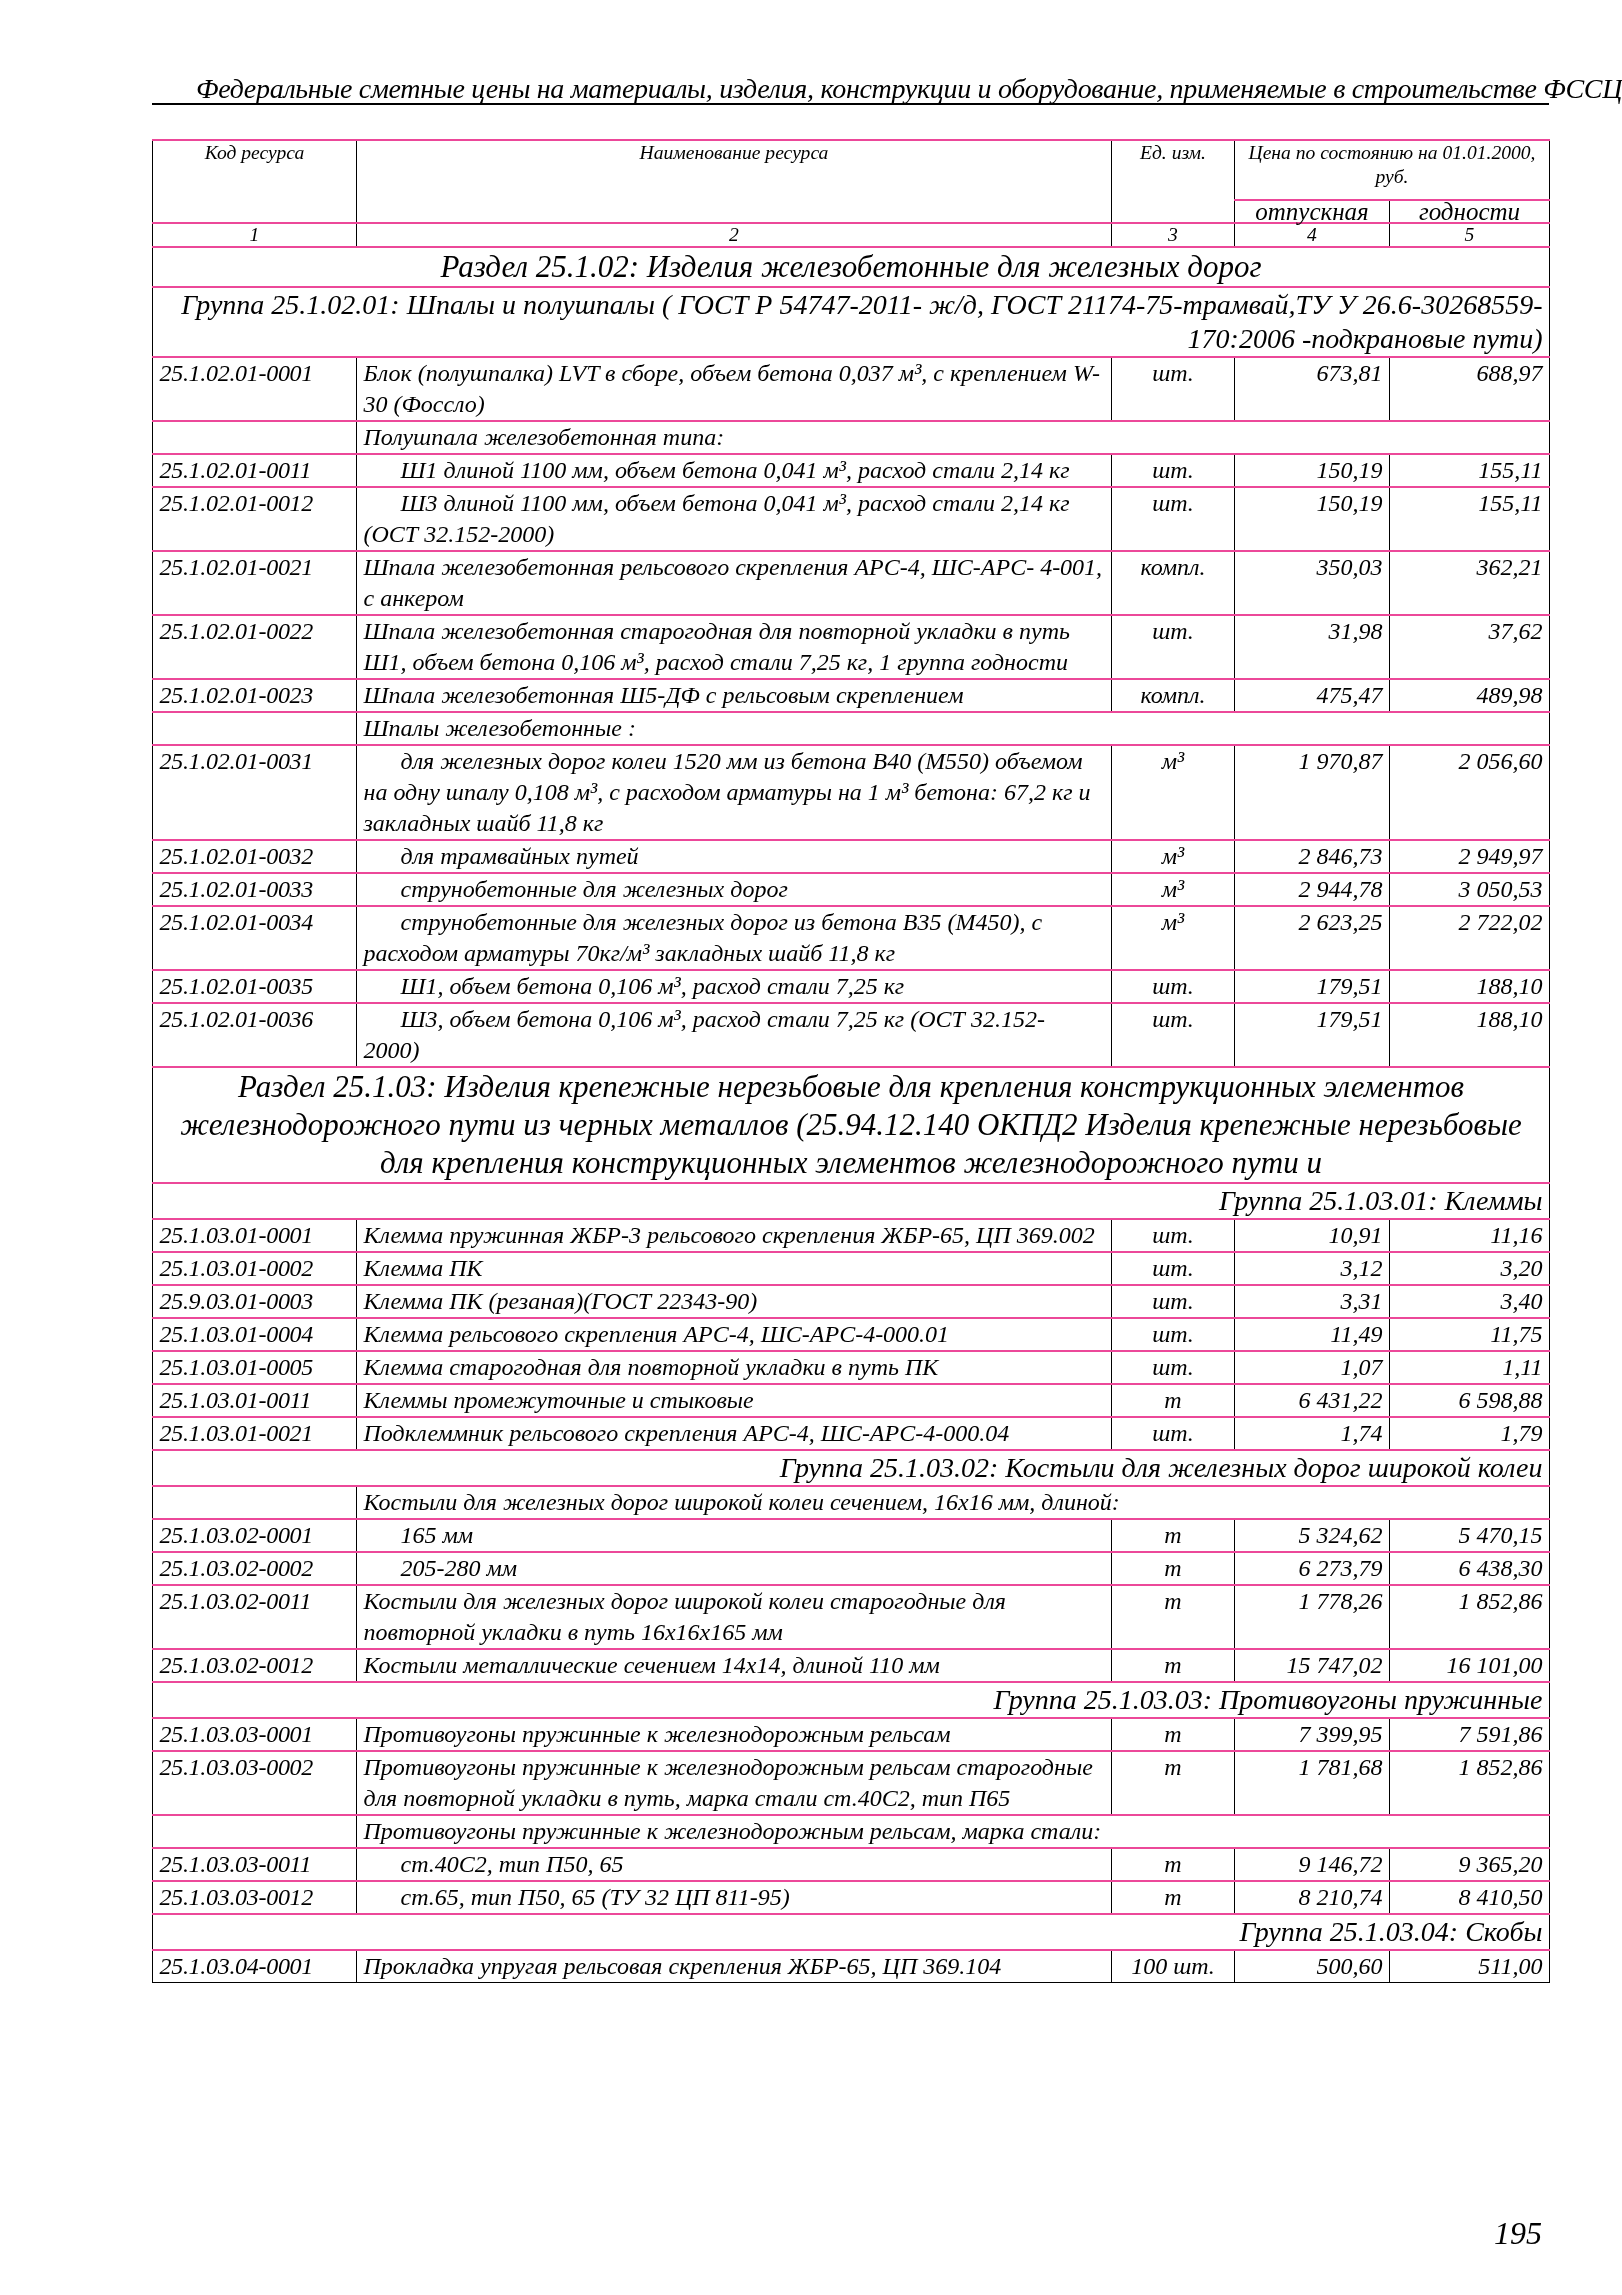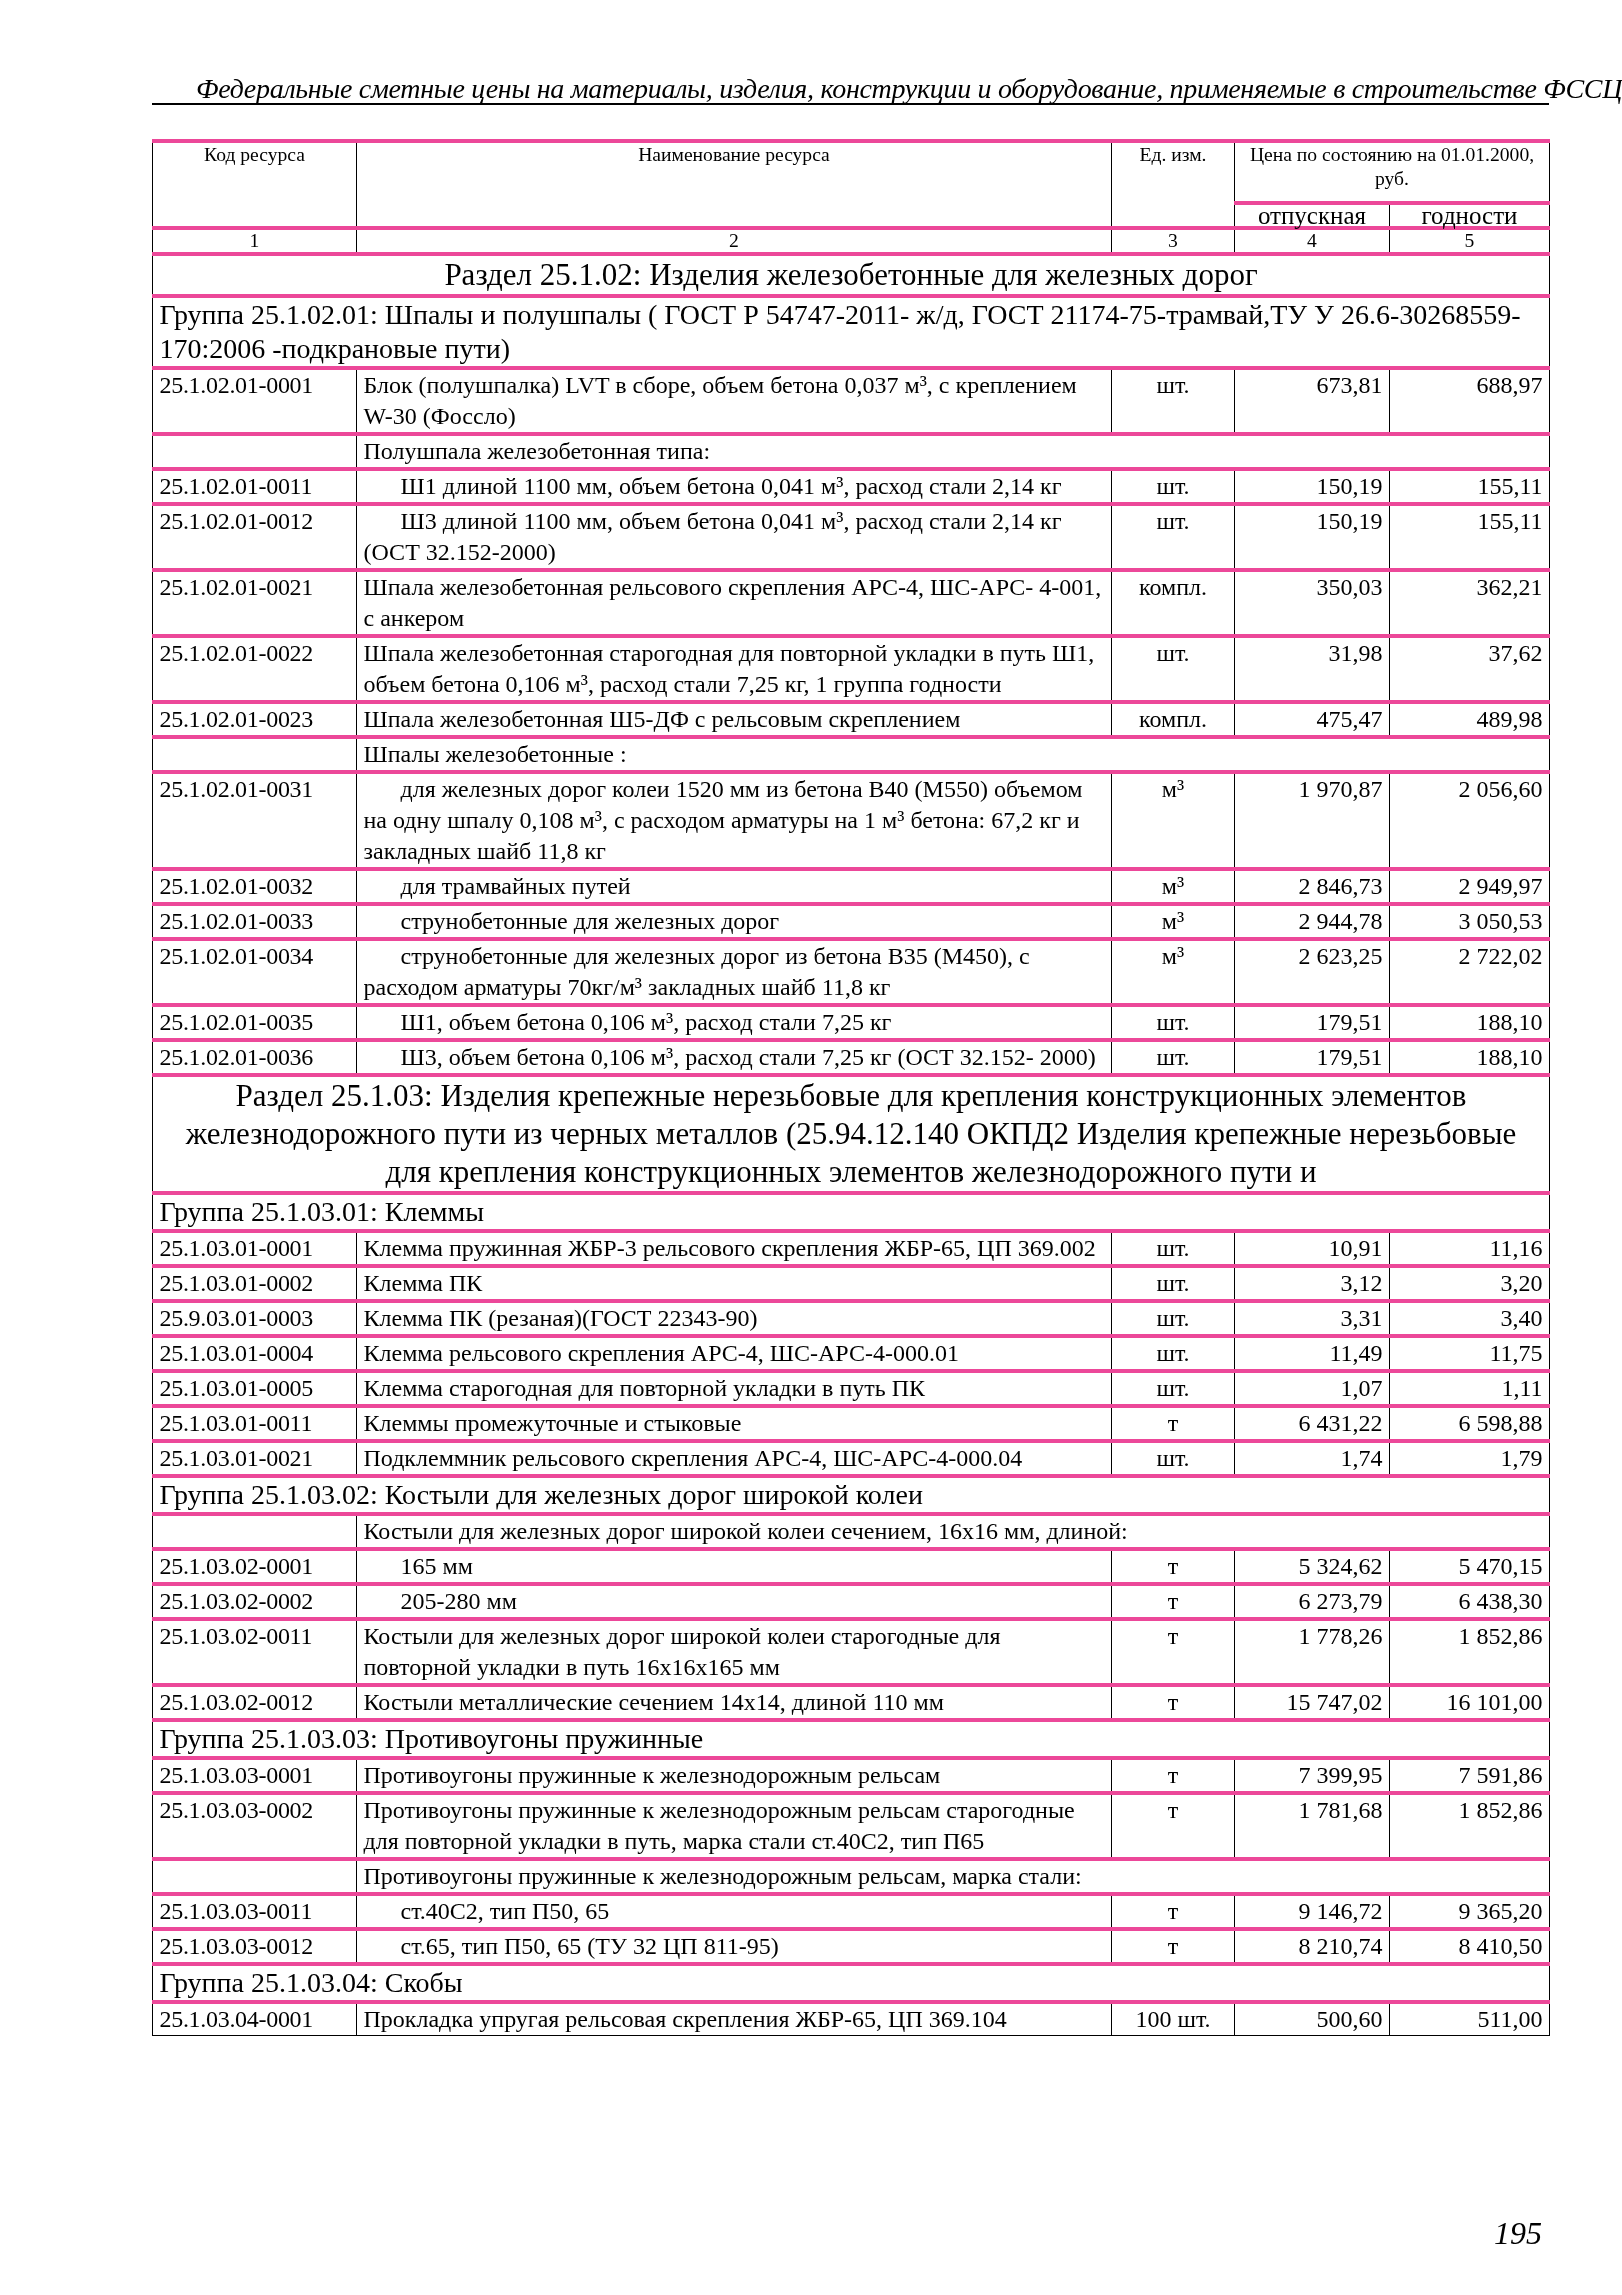--- a/index.html
+++ b/index.html
@@ -5,29 +5,29 @@
   html, body { margin: 0; padding: 0; background: #ffffff; }
   body { width: 1623px; height: 2295px; position: relative; overflow: hidden;
          font-family: "Liberation Serif", "DejaVu Serif", serif; color: #000; }
   .running-header { position: absolute; left: 196px; top: 73px; width: 1349px;
          font-style: italic; font-size: 28px; text-align: center; letter-spacing: -0.3px;
          white-space: nowrap; }
   .header-rule { position: absolute; left: 152px; top: 103px; width: 1397px; height: 2px; background: #000; }
   table.price-table { position: absolute; left: 152px; top: 139px; width: 1397px;
          border-collapse: collapse; table-layout: fixed; font-size: 24px; line-height: 31px; }
   table.price-table td, table.price-table th { border: 0.7px solid #000; padding: 0 6.5px; vertical-align: top; font-weight: normal; }
-  table.price-table tr { border-top: 4px solid #ec4899; }
+  table.price-table tr { border-top: 2px solid #ec4899; font-style: italic; }
   col.c1 { width: 204px; } col.c2 { width: 755px; } col.c3 { width: 123px; } col.c4 { width: 155px; } col.c5 { width: 160px; }
   th.hdr { font-size: 19.6px; line-height: 23.6px; text-align: center; vertical-align: middle; }
   tr.head-top { border-top: 2px solid #000; }
   tr.head-top th { height: 58px; }
   tr.head-sub th { height: 21px; font-size: 25px; line-height: 21px; }
   tr.colnums td { text-align: center; font-size: 19.6px; line-height: 22px; height: 22px; }
   td.section { font-weight: bold; font-size: 31px; line-height: 38px; text-align: center; padding: 0 15.7px; }
-  td.group { font-weight: bold; font-size: 28px; line-height: 34px; text-align: left; padding: 0 15.7px; }
+  td.group { font-weight: bold; font-size: 28px; line-height: 34px; text-align: right; padding: 0 15.7px; }
   td.code { white-space: nowrap; padding-left: 3.9px; padding-right: 2.6px; letter-spacing: -0.3px; }
   td.name { padding-left: 5.2px; border-radius: 15px; }
   td.name.indent { text-indent: 37px; margin-top: 26px; }
   td.unit { text-align: center; }
   td.num { text-align: right; white-space: nowrap; }
   td.subhead { padding-left: 5.2px; }
   td.blank { border-right: none; }
   .page-number { position: absolute; left: 1494px; top: 2215px; font-size: 32px; font-style: italic; }
 </style>
 </head>

